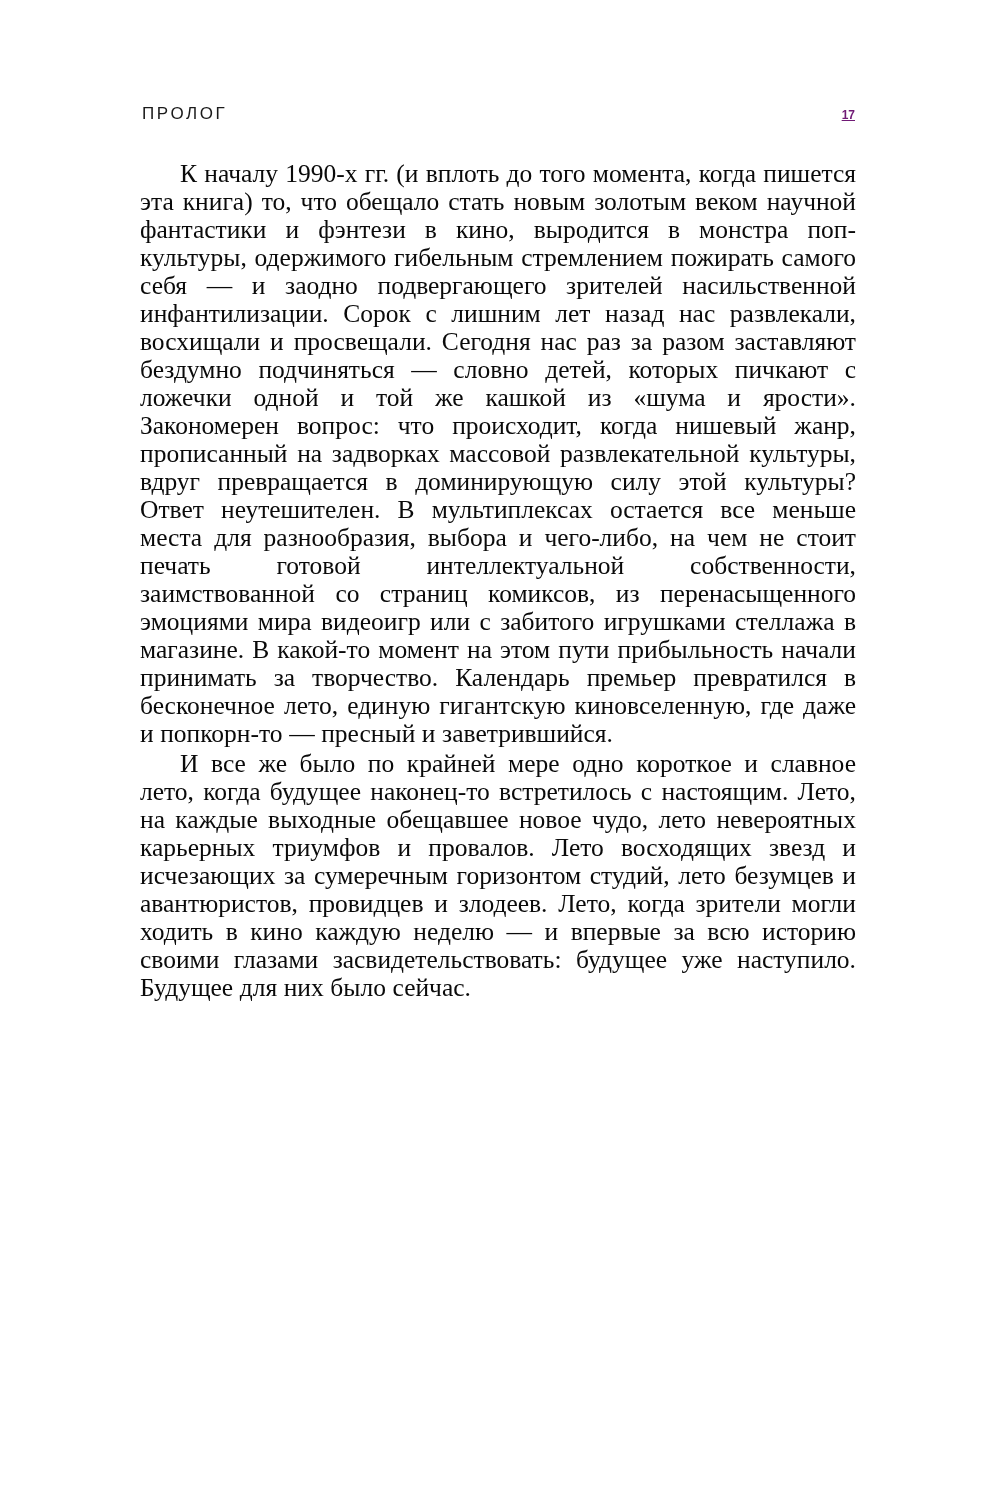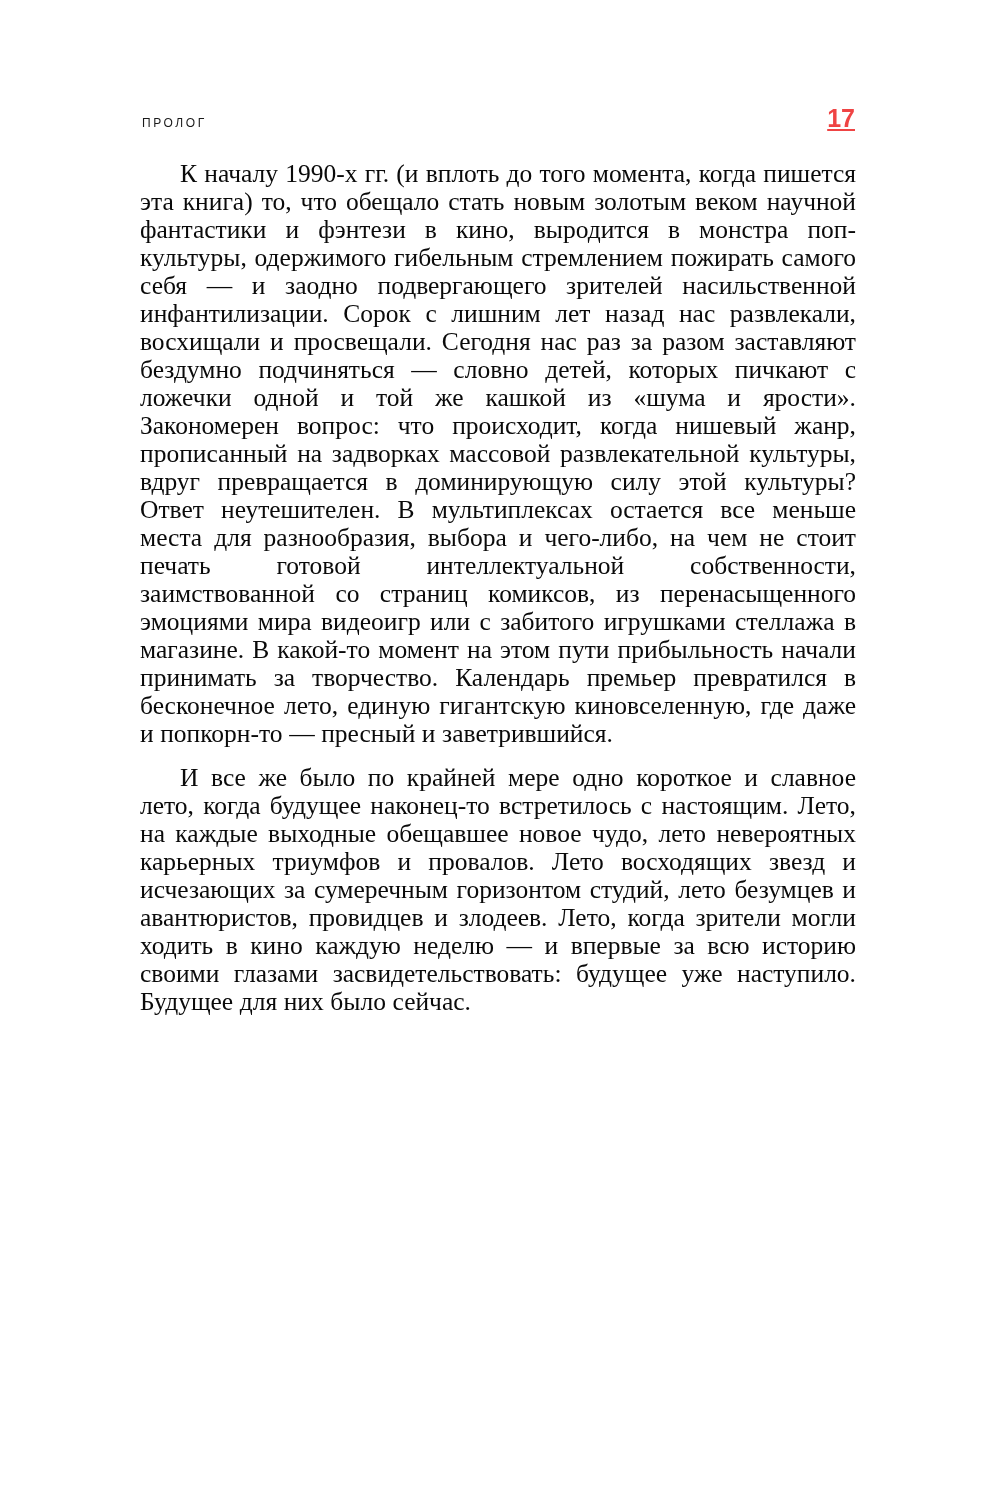--- a/index.html
+++ b/index.html
@@ -25,34 +25,34 @@
     right: 145px;
     top: 104px;
     height: 30px;
     display: flex;
     align-items: baseline;
     justify-content: space-between;
   }
 
   .running-head-title {
     font-family: "Liberation Sans", "DejaVu Sans", sans-serif;
-    font-size: 12px;
+    font-size: 17px;
     font-weight: 400;
     letter-spacing: 2.6px;
     color: #1a1a1a;
     text-transform: uppercase;
     white-space: nowrap;
   }
 
   .running-head-folio {
     font-family: "Liberation Sans", "DejaVu Sans", sans-serif;
-    font-size: 25px;
+    font-size: 12px;
     font-weight: 700;
     letter-spacing: 0px;
-    color: #ef4444;
+    color: #701a75;
     white-space: nowrap;
     text-decoration: underline;
   }
 
   
   .textblock {
     position: absolute;
     left: 140px;
     top: 160px;
     width: 716px;
@@ -66,21 +66,21 @@
     color: #0a0a0a;
     text-align: justify;
     text-justify: inter-word;
     text-indent: 40px;
     hyphens: manual;
     -webkit-hyphens: manual;
     word-spacing: 0.2px;
   }
 
   .textblock p + p {
-    margin-top: 16px;
+    margin-top: 2px;
   }
 </style>
 </head>
 <body>
 
 <div class="page">
 
   <div class="running-head">
     <span class="running-head-title">ПРОЛОГ</span>
     <span class="running-head-folio">17</span>

